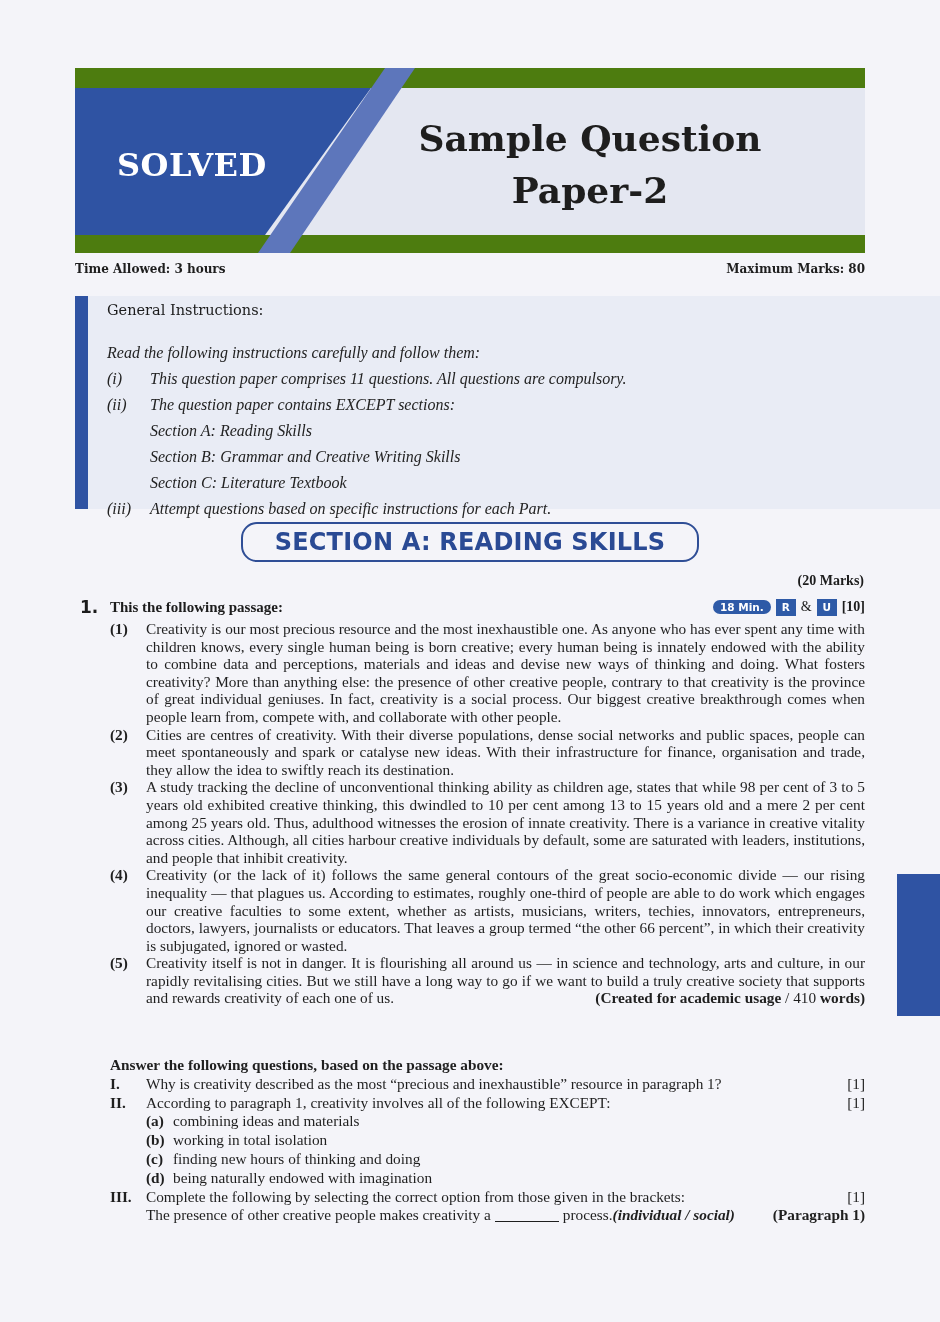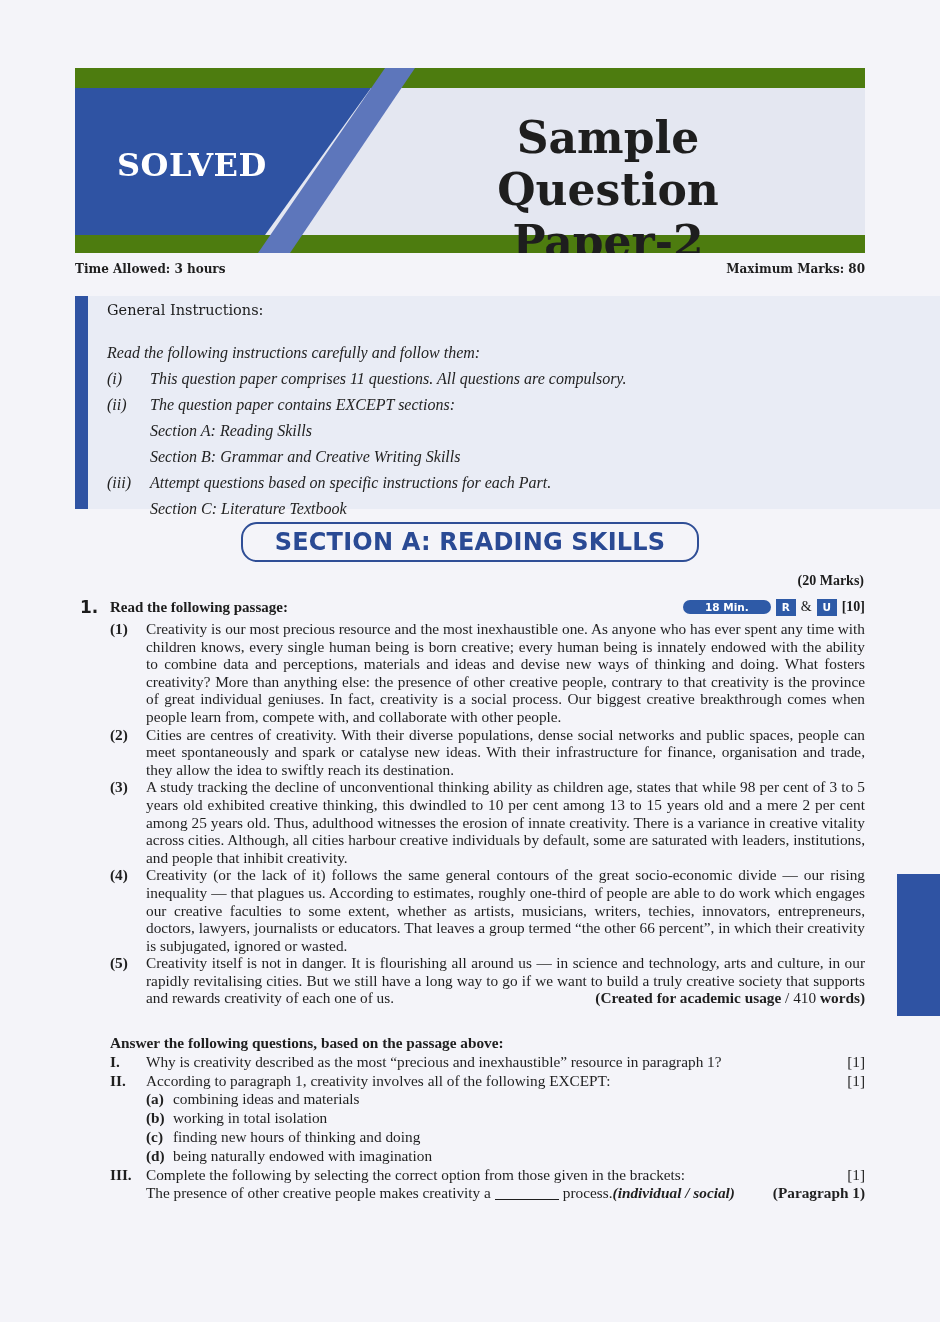--- a/index.html
+++ b/index.html
@@ -4,21 +4,21 @@
 <style>
   * { margin: 0; padding: 0; box-sizing: border-box; }
   html, body { width: 940px; height: 1322px; background: #f4f4f9; overflow: hidden; }
   body { position: relative; font-family: "Liberation Serif", "DejaVu Serif", serif; color: #1c1c1c; }
 
   
   .banner { position: absolute; left: 75px; top: 68px; width: 790px; height: 185px; background: #4d7c0f; overflow: hidden; }
   .banner-inner { position: absolute; left: 0; top: 20px; width: 790px; height: 147px; background: #e4e7f1; }
   .banner svg { position: absolute; left: 0; top: 0; }
   .solved { position: absolute; left: 42px; top: 78px; font-family: "DejaVu Serif", serif; font-weight: bold; font-size: 32px; color: #ffffff; letter-spacing: 0.5px; }
-  .title { position: absolute; left: 328px; top: 44px; width: 410px; text-align: center; font-family: "DejaVu Serif", serif; font-weight: bold; font-size: 44px; line-height: 52px; color: #1e1e1e; }
+  .title { position: absolute; left: 310px; top: 44px; width: 410px; text-align: center; font-family: "DejaVu Serif", serif; font-weight: bold; font-size: 36px; line-height: 52px; color: #1e1e1e; }
 
   .meta-row { position: absolute; left: 75px; top: 262px; width: 790px; display: flex; justify-content: space-between; font-family: "DejaVu Serif", serif; font-weight: bold; font-size: 12px; color: #1e1e1e; }
 
   
   .instr { position: absolute; left: 75px; top: 296px; width: 902px; height: 213px; background: #e9ecf5; }
   .instr .bar-l { position: absolute; left: 0; top: 0; width: 13px; height: 100%; background: #2f53a3; }
   .instr .bar-r { position: absolute; right: 0; top: 0; width: 13px; height: 100%; background: #2f53a3; }
   .instr-title { position: absolute; left: 32px; top: 6px; font-size: 16px; font-weight: normal; color: #1c1c1c; font-family: "DejaVu Serif", serif; font-size: 14.5px; }
   .instr-lines { position: absolute; left: 32px; top: 44px; font-style: italic; font-size: 16px; line-height: 26px; color: #232323; }
   .instr-line { display: flex; }
@@ -27,33 +27,33 @@
   
   .section-pill { position: absolute; left: 241px; top: 522px; width: 458px; height: 40px; border: 2px solid #2f4e96; border-radius: 16px; display: flex; align-items: center; justify-content: center; font-family: "DejaVu Sans", sans-serif; font-weight: bold; font-size: 24px; color: #2a4a94; letter-spacing: 0.2px; }
 
   .marks20 { position: absolute; right: 76px; top: 573px; font-weight: bold; font-size: 14px; }
 
   
   .q1-row { position: absolute; left: 80px; top: 597px; width: 785px; display: flex; align-items: center; }
   .q1-num { font-family: "DejaVu Sans", sans-serif; font-weight: bold; font-size: 17px; width: 30px; }
   .q1-title { font-weight: bold; font-size: 15px; }
   .q1-tags { margin-left: auto; display: flex; align-items: center; gap: 5px; font-size: 14px; }
-  .tag-time { background: #2e5aa7; color: #fff; font-family: "DejaVu Sans", sans-serif; font-size: 10.5px; font-weight: bold; padding: 1px 22px; border-radius: 8px; }
+  .tag-time { background: #2e5aa7; color: #fff; font-family: "DejaVu Sans", sans-serif; font-size: 10.5px; font-weight: bold; padding: 1px 7px; border-radius: 8px; }
   .tag-sq { background: #2e5aa7; color: #fff; font-family: "DejaVu Sans", sans-serif; font-size: 10.5px; font-weight: bold; width: 20px; height: 17px; display: inline-flex; align-items: center; justify-content: center; }
   .tag-marks { font-weight: bold; }
 
   
   .passage { position: absolute; left: 110px; top: 620px; width: 755px; font-size: 15.3px; line-height: 17.6px; color: #1f1f1f; }
   .para { display: flex; }
   .para .pn { width: 36px; flex-shrink: 0; font-weight: bold; }
   .para .pt { flex: 1; text-align: justify; }
   .source { float: right; font-weight: bold; }
   .source .sl { font-weight: normal; }
 
-  .questions { position: absolute; left: 110px; top: 1034px; width: 755px; font-size: 15.3px; line-height: 18.8px; color: #1f1f1f; }
+  .questions { position: absolute; left: 110px; top: 1056px; width: 755px; font-size: 15.3px; line-height: 18.8px; color: #1f1f1f; }
   .q-head { font-weight: bold; }
   .qi { display: flex; }
   .qi .qn { width: 36px; flex-shrink: 0; font-weight: bold; }
   .qi .qt { flex: 1; }
   .qi .qm { width: 30px; text-align: right; }
   .opt { display: flex; padding-left: 36px; }
   .opt .on { width: 27px; font-weight: bold; }
   .qsub { padding-left: 36px; display: flex; }
   .blank { display: inline-block; width: 64px; border-bottom: 1px solid #1f1f1f; margin: 0 4px; transform: translateY(-3px); }
   .qsub .ref { margin-left: auto; font-weight: bold; }
@@ -98,36 +98,36 @@
       </div>
     <div class="instr-line">
         <span class="num"></span>
         <span>Section A: Reading Skills</span>
       </div>
     <div class="instr-line">
         <span class="num"></span>
         <span>Section B: Grammar and Creative Writing Skills</span>
       </div>
     <div class="instr-line">
+        <span class="num"></span>
+        <span>Section C: Literature Textbook</span>
+      </div>
+    <div class="instr-line">
         <span class="num">(iii)</span>
         <span>Attempt questions based on specific instructions for each Part.</span>
       </div>
-    <div class="instr-line">
-        <span class="num"></span>
-        <span>Section C: Literature Textbook</span>
-      </div>
   </div>
 </div>
 
 <div class="section-pill">SECTION A: READING SKILLS</div>
 <div class="marks20">(20 Marks)</div>
 
 <div class="q1-row">
   <span class="q1-num">1.</span>
-  <span class="q1-title">Read the following passage:</span>
+  <span class="q1-title">This the following passage:</span>
   <span class="q1-tags">
     <span class="tag-time">18 Min.</span>
     <span class="tag-sq">R</span>
     <span>&amp;</span>
     <span class="tag-sq">U</span>
     <span class="tag-marks">[10]</span>
   </span>
 </div>
 
 <div class="passage">

